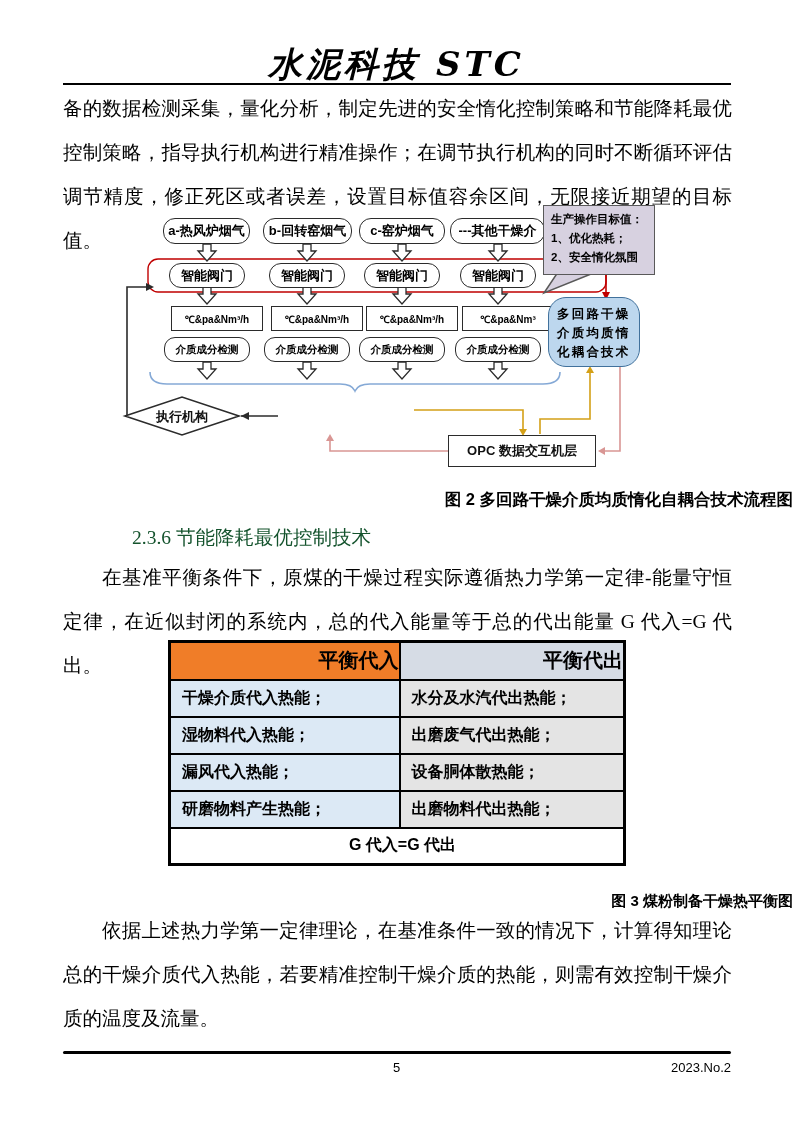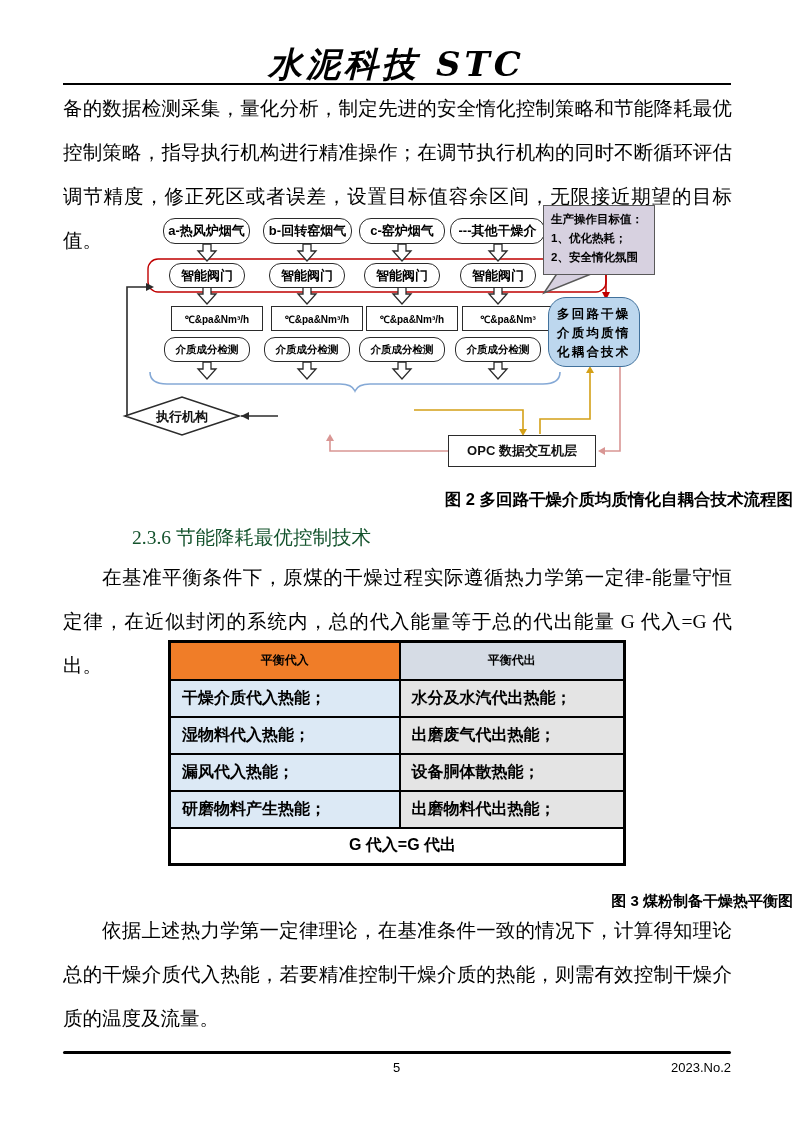--- a/index.html
+++ b/index.html
@@ -77,21 +77,21 @@
   
   #balance-table {
     position:absolute; left:168px; top:640px; width:458px;
     border-collapse:collapse; border:3px solid #000;
     font-family:"Liberation Sans", sans-serif; color:#000;
   }
   #balance-table td {
     border:2px solid #000; font-weight:bold; font-size:16px;
     padding:0 0 0 11px; height:37px; vertical-align:middle;
   }
-  #balance-table td.th { text-align:center; padding:0; font-size:12px; height:38px; }
+  #balance-table td.th { text-align:right; padding:0; font-size:20px; height:38px; }
   .bg-hin  { background:#F07D28; }
   .bg-hout { background:#D6DCE5; }
   .bg-cin  { background:#DCE9F5; }
   .bg-cout { background:#E4E4E4; }
   .bg-sum  { background:#ffffff; text-align:center; height:49px; font-size:17px; }
   
   .footer-rule { position:absolute; left:63px; top:1051px; width:668px; height:3px; background:#000; border-radius:2px; }
   .footer-page {
     position:absolute; left:0; top:1060px; width:793px; text-align:center;
     font-family:"Liberation Sans", sans-serif; font-size:13px; color:#000;

